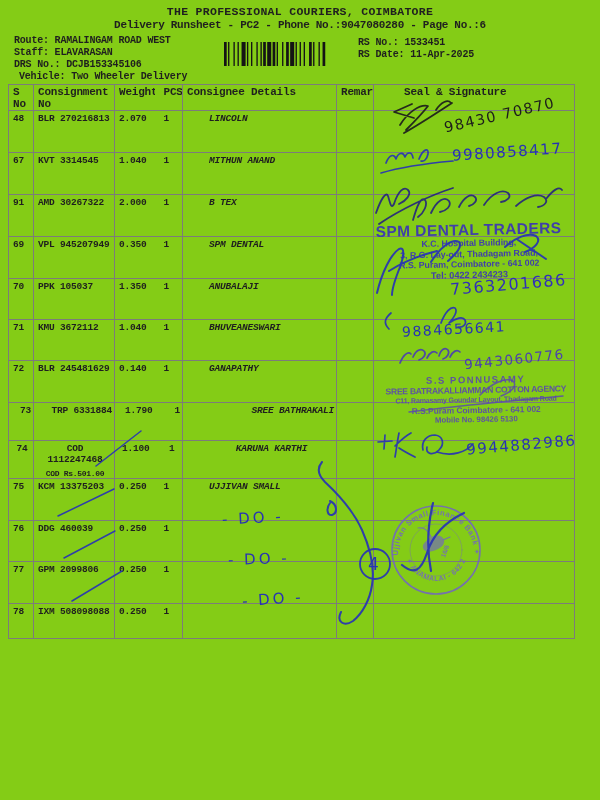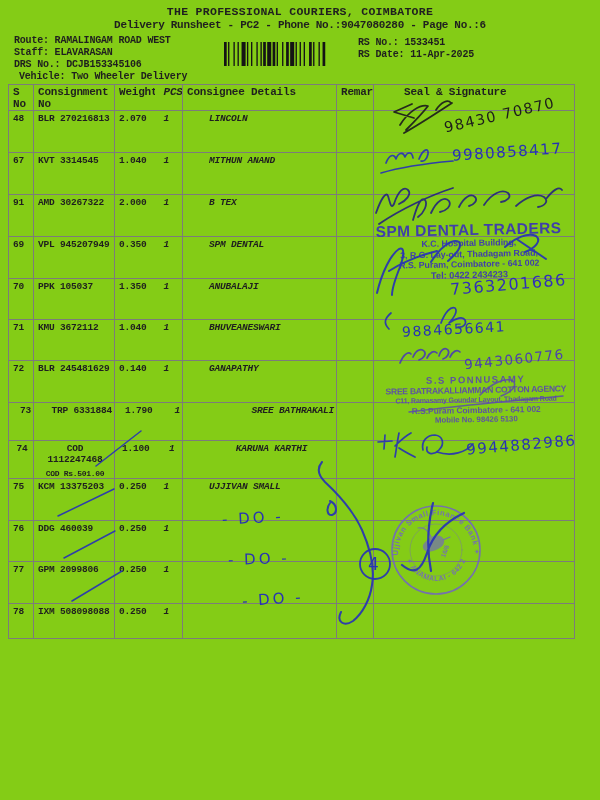--- a/index.html
+++ b/index.html
@@ -14,21 +14,21 @@
   #m-route{left:14px;top:35px;} #m-staff{left:14px;top:47px;}
   #m-drs{left:14px;top:59px;}   #m-vehicle{left:19px;top:71px;}
   #m-rsno{left:358px;top:37px;} #m-rsdate{left:358px;top:49px;}
   #barcode{position:absolute;left:224px;top:42px;}
   
   table{position:absolute;left:8px;top:84px;width:566px;border-collapse:collapse;table-layout:fixed;}
   th,td{border:1px solid #7c7c7a;vertical-align:top;font-weight:bold;
         font-size:9.5px;letter-spacing:-.2px;padding:2px 2px 0 4px;overflow:hidden;}
   th{font-size:11px;text-align:left;height:12px;padding-top:1px;}
   th:nth-child(3),td:nth-child(3){border-right:0;}
-  th:nth-child(4),td:nth-child(4){border-left:0;padding-left:9px;font-style:italic;}
+  th:nth-child(4),td:nth-child(4){border-left:0;padding-left:9px;}
   th:nth-child(7){padding-left:30px;}
   td:nth-child(5){padding-left:26px;font-style:italic;}
   .cod-note{font-size:8px;margin-top:4px;letter-spacing:-.3px;}
   
   .overlay{position:absolute;left:0;top:0;width:600px;height:800px;pointer-events:none;}
   svg.ink{position:absolute;left:0;top:0;}
   .sk{fill:none;stroke-linecap:round;stroke-linejoin:round;}
   .sk-black{stroke:var(--ink-black,#1c1c1c);stroke-width:1.8;opacity:.92;}
   .sk-blue{stroke:var(--ink-blue,#2733b5);stroke-width:1.7;opacity:.92;}
   .sk-dark{stroke:#23237e;stroke-width:1.8;opacity:.9;}

